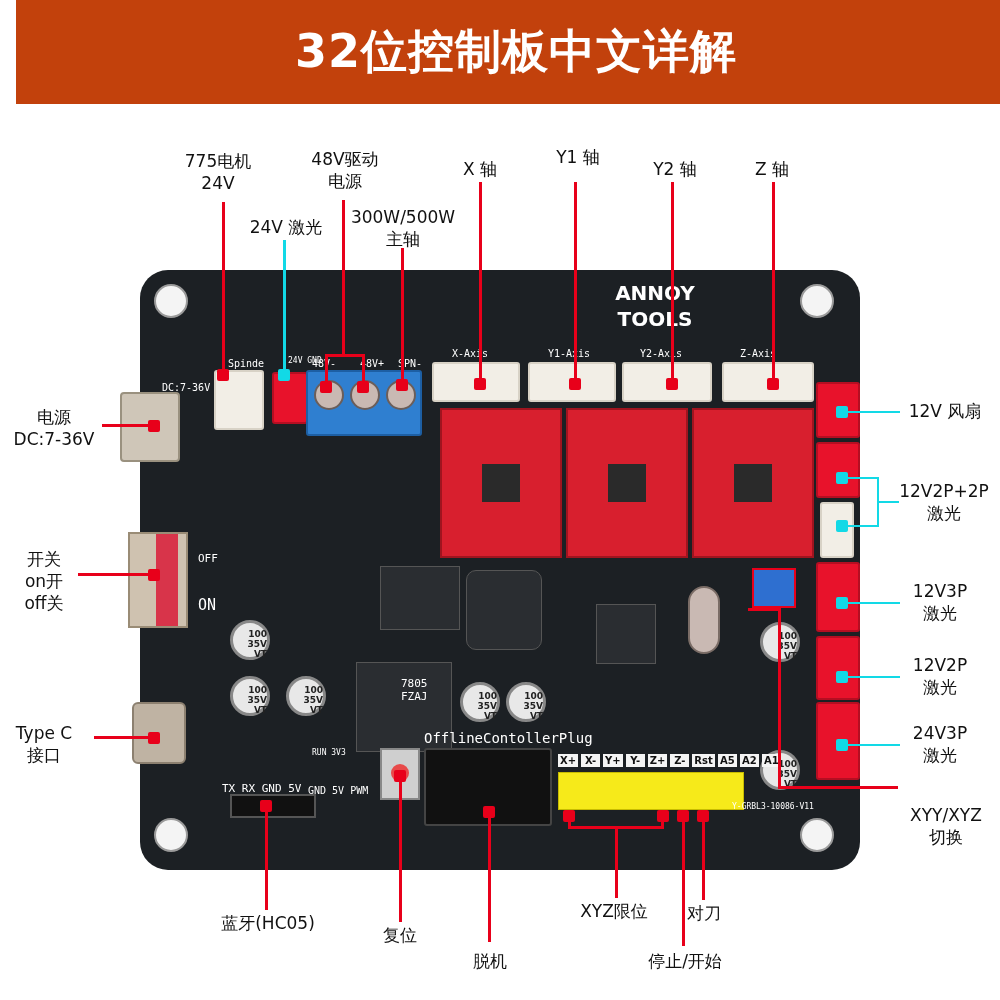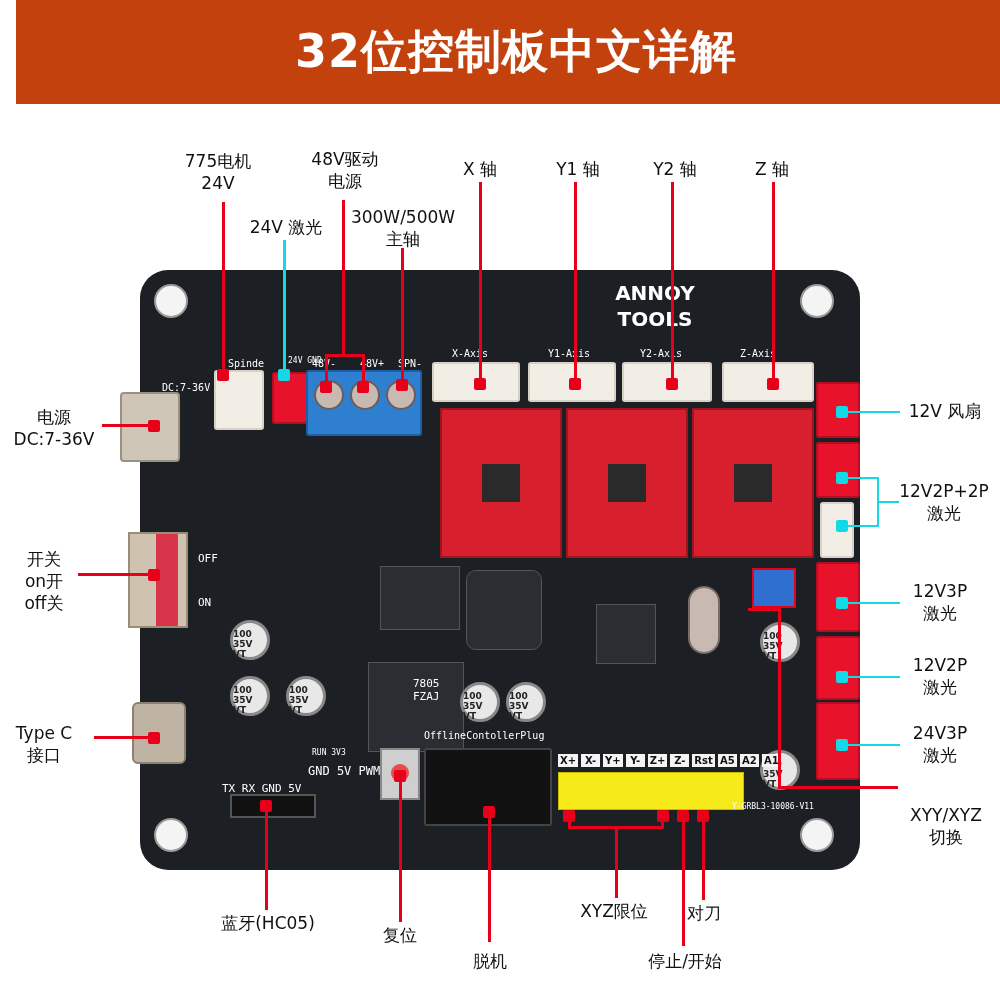--- a/index.html
+++ b/index.html
@@ -22,21 +22,21 @@
 
   .conn-white { position: absolute; background: #f2eee6; border: 2px solid #d8d2c6; border-radius: 3px; }
   .conn-red { position: absolute; background: #e8122b; border: 2px solid #b50e22; border-radius: 3px; }
   .conn-blue { position: absolute; background: #2f7fd0; border: 2px solid #1d5fa4; border-radius: 3px; }
   .screw { position: absolute; width: 30px; height: 30px; border-radius: 50%; background: #c9b9b3; border: 2px solid #6b5e5a; }
   .driver { position: absolute; background: #d81f2e; border: 2px solid #a0141f; }
   .driver-chip { position: absolute; left: 50%; top: 50%; width: 38px; height: 38px; margin: -19px 0 0 -19px; background: #2a2a2a; }
 
   .silk { position: absolute; color: #ffffff; font-size: 10px; font-family: "DejaVu Sans Mono", monospace; white-space: nowrap; }
   .cap { position: absolute; width: 40px; height: 40px; border-radius: 50%; background: #e8e8e8; border: 3px solid #888;
-    font-size: 9px; line-height: 10px; text-align: left; color: #222; padding-top: 6px; font-weight: bold; }
+    font-size: 9px; line-height: 10px; text-align: right; color: #222; padding-top: 6px; font-weight: bold; }
   .ic { position: absolute; background: #2a2d31; border: 1px solid #555; }
   .yellow-header { position: absolute; background: #f6ea1a; border: 1px solid #c8bc00; }
   .limit-tags { position: absolute; display: flex; gap: 3px; }
   .limit-tag { background: #f4f4f4; color: #111; font-size: 10px; font-weight: bold; padding: 1px 2px; min-width: 19px; text-align: center; }
 </style>
 </head>
 <body>
 
 <div class="banner">
   <div class="banner-title">32位控制板中文详解</div>
@@ -97,50 +97,50 @@
   <div class="conn-red" style="left:676px;top:292px;width:44px;height:70px"></div>
   <div class="conn-red" style="left:676px;top:366px;width:44px;height:64px"></div>
   <div class="conn-red" style="left:676px;top:432px;width:44px;height:78px"></div>
 
   <div style="position:absolute;left:612px;top:298px;width:44px;height:40px;background:#2e6fd0;border:2px solid #e8001a;"></div>
 
   <div style="position:absolute;left:-12px;top:262px;width:60px;height:96px;background:#cfc2b0;border:2px solid #9a8c76;">
     <div style="position:absolute;left:26px;top:0;width:22px;height:92px;background:#d8344a"></div>
   </div>
   <div class="silk" style="left:58px;top:282px;font-size:11px">OFF</div>
-  <div class="silk" style="left:58px;top:326px;font-size:11px">ON</div>
+  <div class="silk" style="left:58px;top:326px;font-size:15px">ON</div>
 
   <div style="position:absolute;left:-8px;top:432px;width:54px;height:62px;background:#bfb3a3;border:2px solid #8c8070;border-radius:6px;"></div>
 
   <div class="ic" style="left:240px;top:296px;width:80px;height:64px"></div>
   <div class="ic" style="left:326px;top:300px;width:76px;height:80px;border-radius:10px"></div>
-  <div class="ic" style="left:228px;top:392px;width:96px;height:90px">
+  <div class="ic" style="left:216px;top:392px;width:96px;height:90px">
     <div class="silk" style="left:44px;top:14px;font-size:11px;white-space:normal;width:40px">7805 FZAJ</div>
   </div>
   <div class="ic" style="left:456px;top:334px;width:60px;height:60px"></div>
   <div style="position:absolute;left:548px;top:316px;width:32px;height:68px;background:#c9b9b3;border-radius:16px;border:2px solid #7a6c66;"></div>
 
   <div class="cap" style="left:90px;top:350px">100 35V VT</div>
   <div class="cap" style="left:90px;top:406px">100 35V VT</div>
   <div class="cap" style="left:146px;top:406px">100 35V VT</div>
   <div class="cap" style="left:320px;top:412px">100 35V VT</div>
   <div class="cap" style="left:366px;top:412px">100 35V VT</div>
   <div class="cap" style="left:620px;top:352px">100 35V VT</div>
   <div class="cap" style="left:620px;top:480px">100 35V VT</div>
 
   <div class="silk" style="left:82px;top:512px;font-size:11px">TX  RX  GND  5V</div>
   <div style="position:absolute;left:90px;top:524px;width:86px;height:24px;border:2px solid #555;background:#111"></div>
   <div class="silk" style="left:172px;top:478px;font-size:8px">RUN 3V3</div>
-  <div class="silk" style="left:168px;top:494px;font-size:12px">GND 5V PWM</div>
+  <div class="silk" style="left:168px;top:515px;font-size:10px">GND 5V PWM</div>
 
   <div style="position:absolute;left:240px;top:478px;width:40px;height:52px;background:#cfcfcf;border:2px solid #888;">
     <div style="position:absolute;left:9px;top:14px;width:18px;height:18px;border-radius:50%;background:#e84a4a"></div>
   </div>
 
-  <div class="silk" style="left:284px;top:460px;font-size:10px">OfflineContollerPlug</div>
+  <div class="silk" style="left:284px;top:460px;font-size:14px">OfflineContollerPlug</div>
   <div style="position:absolute;left:284px;top:478px;width:128px;height:78px;background:#111;border:2px solid #444;border-radius:3px;"></div>
 
   <div class="limit-tags" style="left:418px;top:484px">
     <span class="limit-tag">X+</span>
     <span class="limit-tag">X-</span>
     <span class="limit-tag">Y+</span>
     <span class="limit-tag">Y-</span>
     <span class="limit-tag">Z+</span>
     <span class="limit-tag">Z-</span>
     <span class="limit-tag">Rst</span>
@@ -178,21 +178,21 @@
   <div>300W/500W</div>
   <div>主轴</div>
 </div>
 <div class="line" style="left:401px;top:248px;width:3px;height:134px"></div>
 <div class="dot" style="left:396px;top:379px"></div>
 
 <div class="lbl" style="left:450px;top:158px;width:60px">X 轴</div>
 <div class="line" style="left:479px;top:182px;width:3px;height:200px"></div>
 <div class="dot" style="left:474px;top:378px"></div>
 
-<div class="lbl" style="left:545px;top:158px;width:66px">Y1 轴</div>
+<div class="lbl" style="left:545px;top:146px;width:66px">Y1 轴</div>
 <div class="line" style="left:574px;top:182px;width:3px;height:200px"></div>
 <div class="dot" style="left:569px;top:378px"></div>
 
 <div class="lbl" style="left:642px;top:158px;width:66px">Y2 轴</div>
 <div class="line" style="left:671px;top:182px;width:3px;height:200px"></div>
 <div class="dot" style="left:666px;top:378px"></div>
 
 <div class="lbl" style="left:742px;top:158px;width:60px">Z 轴</div>
 <div class="line" style="left:772px;top:182px;width:3px;height:200px"></div>
 <div class="dot" style="left:767px;top:378px"></div>

